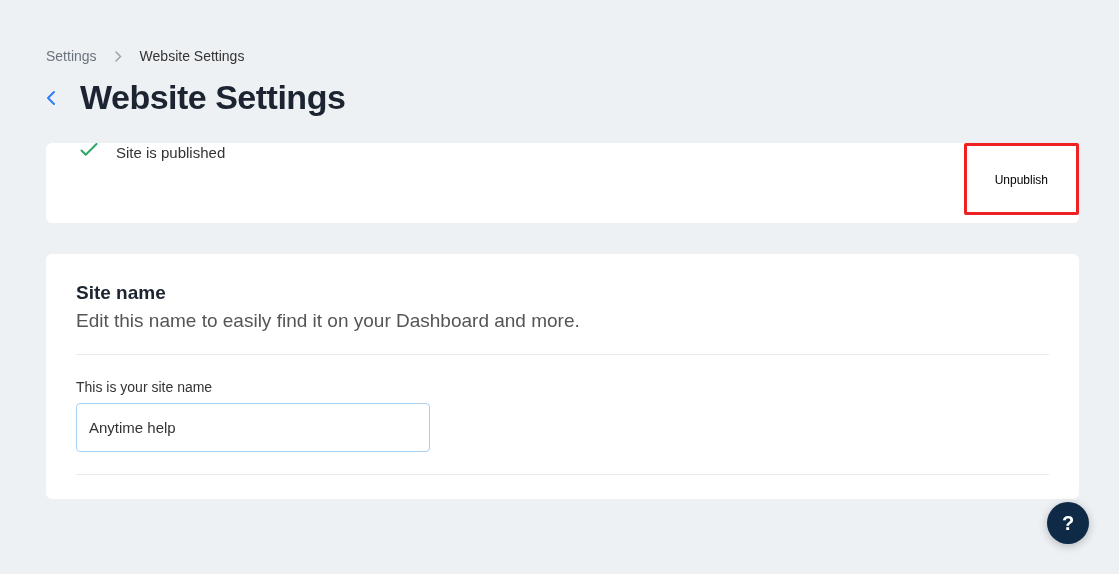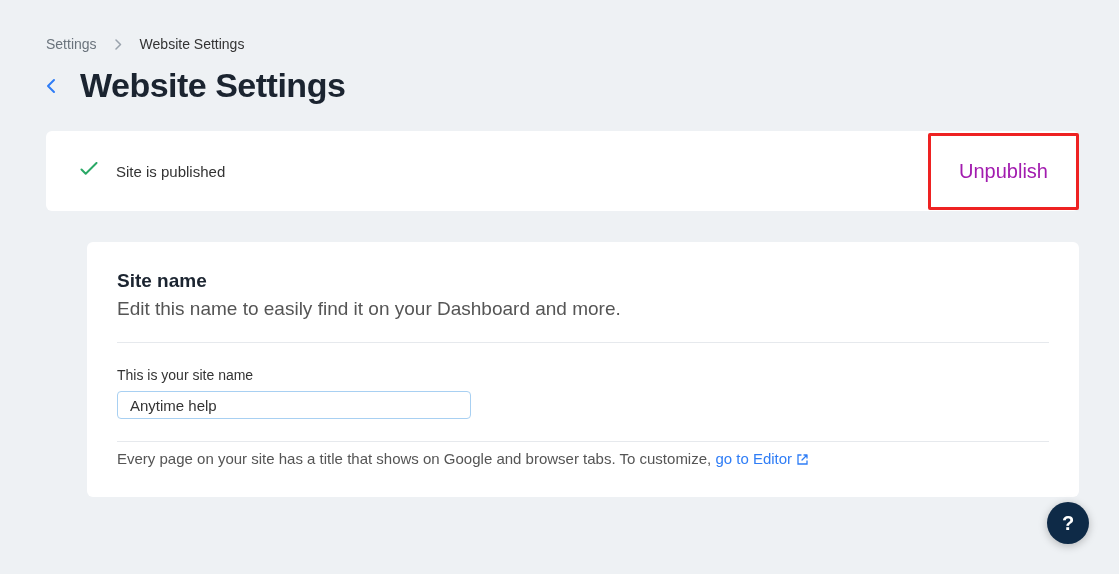--- a/index.html
+++ b/index.html
@@ -1,39 +1,39 @@
 <!DOCTYPE html>
 <html><head>
   <meta charset="utf-8">
   <style>
     * { margin:0; padding:0; box-sizing:border-box; font-family:-apple-system,BlinkMacSystemFont,"Segoe UI",Helvetica,Arial,sans-serif; }
     body { background:#eef1f4; color:#333; width:1119px; height:574px; overflow:hidden; position:relative; }
     .page { padding:0 40px 0 46px; }
-    .breadcrumb { display:flex; align-items:center; gap:18px; font-size:14px; color:#6a737c; padding-top:36px; }
+    .breadcrumb { display:flex; align-items:center; gap:18px; font-size:14px; color:#6a737c; padding-top:48px; }
     .breadcrumb a { color:#6a737c; text-decoration:none; }
     .breadcrumb .sep svg { display:block; }
     .breadcrumb .current { color:#333; }
     .title-row { display:flex; align-items:center; gap:24px; margin-top:14px; }
     .back-btn { color:#2f7df6; display:flex; align-items:center; cursor:pointer; }
     h1 { font-size:34px; font-weight:700; color:#1b2430; letter-spacing:-0.5px; }
     .card { background:#fff; border-radius:6px; margin-top:26px; }
-    .status-card { display:flex; align-items:center; justify-content:space-between; padding:0 0 0 34px; height:80px; }
+    .status-card { display:flex; align-items:flex-start; justify-content:space-between; padding:0 0 0 34px; height:80px; }
     .status-left { display:flex; align-items:center; gap:18px; }
     .check-icon { color:#2aa866; }
     .status-text { font-size:15px; color:#333; }
     .unpublish-wrap { border:3px solid #ee2222; padding:24px 28px; border-radius:2px; }
-    .unpublish { color:#a21caf; font-size:20px; cursor:pointer; }
-    .site-card { margin-top:31px; padding:0 30px 24px;margin-left:41px; }
+    .unpublish { color:#000000; font-size:12px; cursor:pointer; }
+    .site-card { margin-top:31px; padding:0 30px 24px; }
     .section-head { padding:28px 0 22px; border-bottom:1px solid #e6e9ed; }
     .section-title { font-size:19px; font-weight:600; color:#1b2430; }
     .section-desc { font-size:19px; color:#555; margin-top:6px; }
     .field-row { display:flex; padding:24px 0 22px; border-bottom:1px solid #e6e9ed; align-items:flex-start; }
     .field-left { flex:0 0 354px; }
     .field-label { font-size:14px; color:#333; margin-bottom:8px; }
-    .text-input { width:100%; height:28px; border:1px solid #a8d0f2; border-radius:4px; padding:0 12px; font-size:15px; color:#333; outline:none; }
+    .text-input { width:100%; height:49px; border:1px solid #a8d0f2; border-radius:4px; padding:0 12px; font-size:15px; color:#333; outline:none; }
     .field-right { flex:1; font-size:14px; color:#555; line-height:1.55; padding-top:20px; }
     .field-right a { color:#2f7df6; text-decoration:none; }
     .ext-icon { display:inline-block; vertical-align:-2px; margin-left:4px; }
     .group-title-row { display:flex; align-items:center; gap:8px; padding-top:22px; }
     .group-title { font-size:15px; font-weight:600; color:#1b2430; }
     .info-icon { width:16px; height:16px; border:1.4px solid #2f7df6; border-radius:50%; color:#2f7df6; font-size:10px; font-weight:700; display:flex; align-items:center; justify-content:center; font-style:italic; font-family:Georgia,serif; }
     .group-desc { font-size:15px; color:#555; margin-top:6px; line-height:1.5; }
     .group-desc a { color:#2f7df6; text-decoration:none; }
     .help-bubble { position:absolute; right:30px; bottom:30px; width:42px; height:42px; border-radius:50%; background:#0e2a47; color:#fff; display:flex; align-items:center; justify-content:center; font-size:20px; font-weight:700; cursor:pointer; box-shadow:0 2px 8px rgba(0,0,0,0.25); }
   </style>
@@ -80,22 +80,16 @@
       <div class="section-desc">Edit this name to easily find it on your Dashboard and more.</div>
     </div>
 
     <div class="field-row">
       <div class="field-left">
         <div class="field-label">This is your site name</div>
         <input type="text" class="text-input" value="Anytime help" style="">
       </div>
     </div>
 
-    <div class="group-desc">
-      <span>Every page on your site has a title that shows on Google and browser tabs. To customize, </span><a href="#"><span>go to Editor</span><span class="ext-icon"><svg width="13" height="13" viewBox="0 0 13 13" fill="none">
-              <path d="M5 2H2v9h9V8" stroke="#2f7df6" stroke-width="1.3" stroke-linecap="round"></path>
-              <path d="M8 2h3v3M11 2L6 7" stroke="#2f7df6" stroke-width="1.3" stroke-linecap="round" stroke-linejoin="round"></path>
-            </svg></span></a>
-    </div>
   </div>
 </div>
 
 <div class="help-bubble">?</div>
 
 </body></html>

